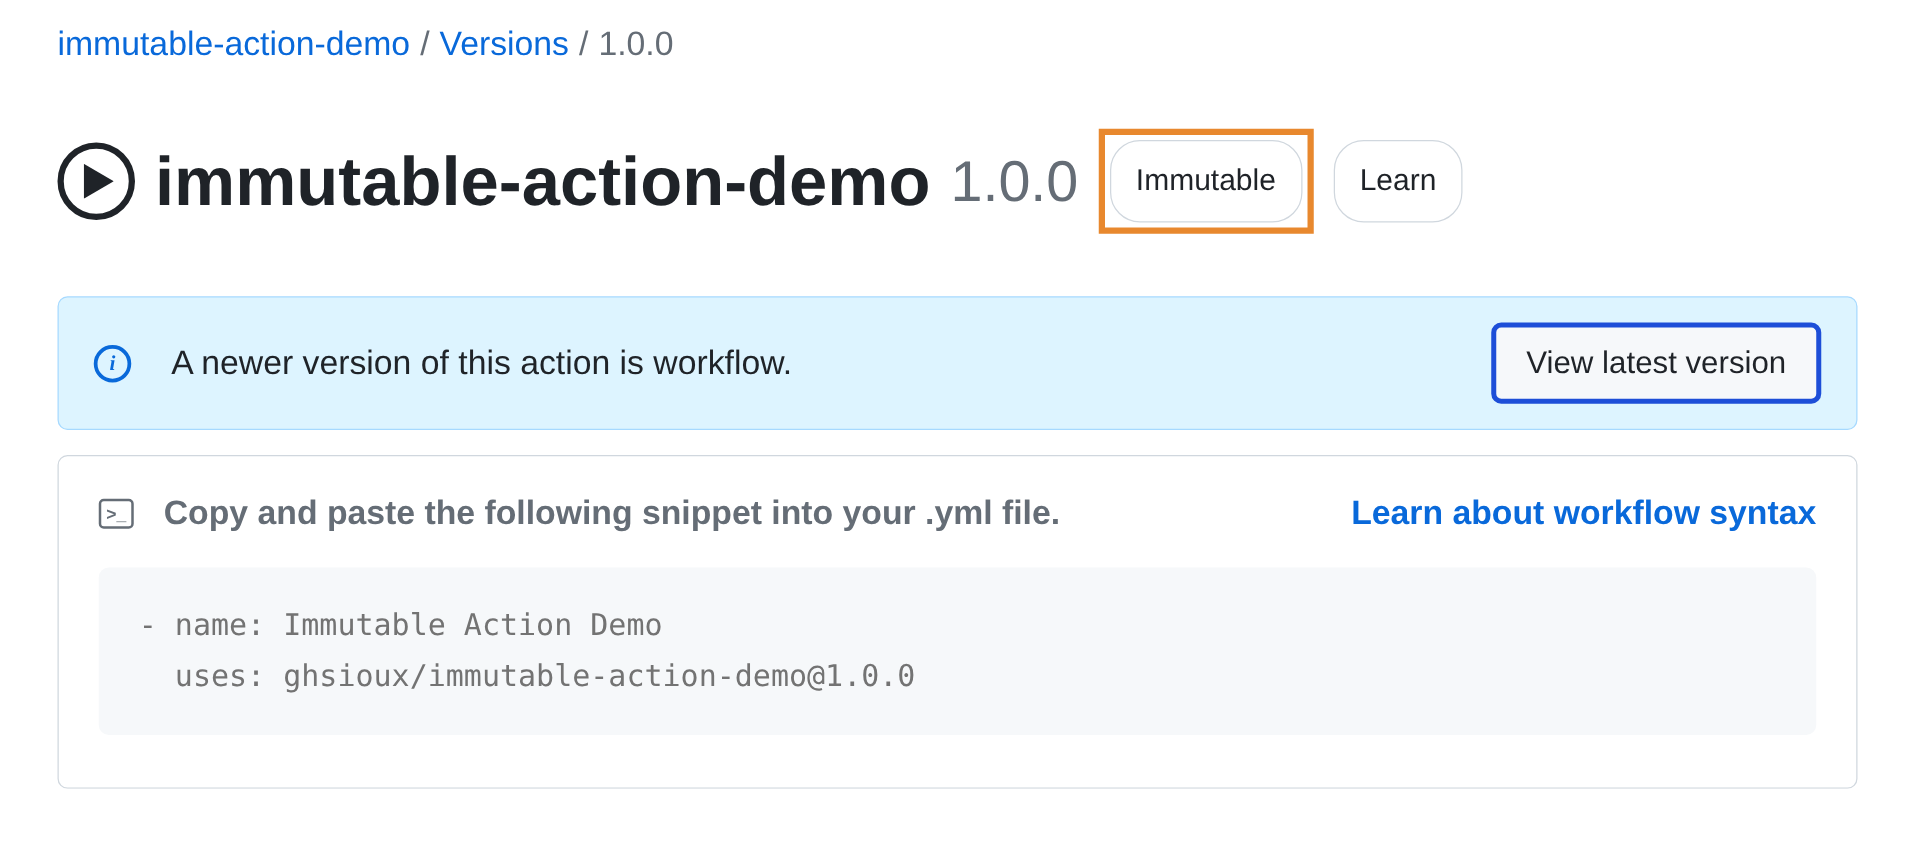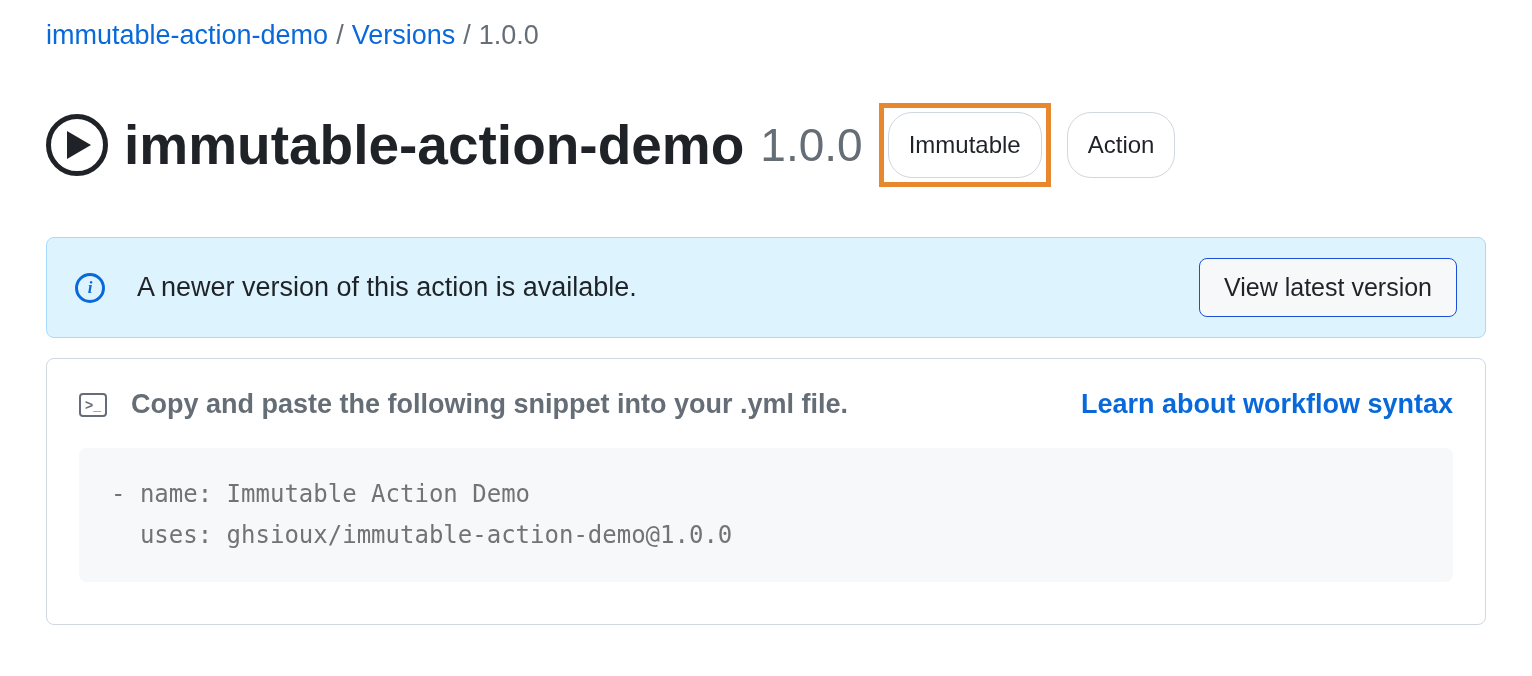--- a/index.html
+++ b/index.html
@@ -106,21 +106,21 @@
       font-family: Georgia, serif;
       font-style: italic;
       flex-shrink: 0;
     }
     .banner-text {
       font-size: 27px;
       color: #1f2328;
     }
     .btn {
       background: #f6f8fa;
-      border: 1px solid #1d4ed8;
+      border: 4px solid #1d4ed8;
       border-radius: 8px;
       padding: 14px 24px;
       font-size: 25px;
       font-weight: 500;
       color: #1f2328;
       cursor: pointer;
       white-space: nowrap;
     }
     .snippet-box {
       margin-top: 20px;
@@ -194,27 +194,27 @@
   <span class="play-icon">
     <svg viewBox="0 0 24 28" fill="#1f2328">
       <polygon points="0,0 24,14 0,28"></polygon>
     </svg>
   </span>
   <h1 class="title">immutable-action-demo</h1>
   <span class="version">1.0.0</span>
   <span class="badge-highlight">
     <span class="badge">Immutable</span>
   </span>
-  <span class="badge">Action</span>
+  <span class="badge">Learn</span>
 </div>
 
 <div class="banner">
   <div class="banner-left">
     <span class="info-icon">i</span>
-    <span class="banner-text">A newer version of this action is available.</span>
+    <span class="banner-text">A newer version of this action is workflow.</span>
   </div>
   <button class="btn">View latest version</button>
 </div>
 
 <div class="snippet-box">
   <div class="snippet-header">
     <div class="snippet-left">
       <span class="terminal-icon">
         <span class="terminal-icon-inner">&gt;_</span>
       </span>

